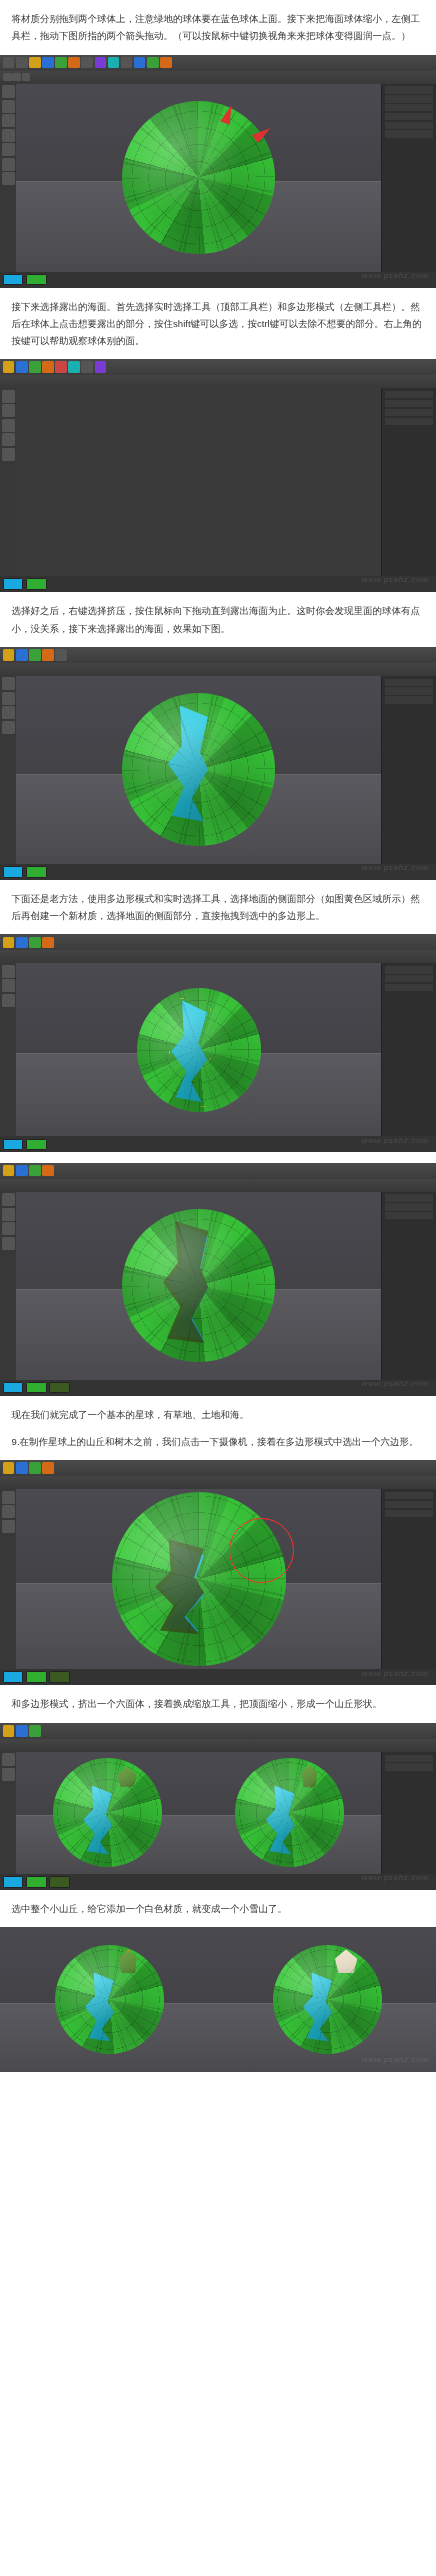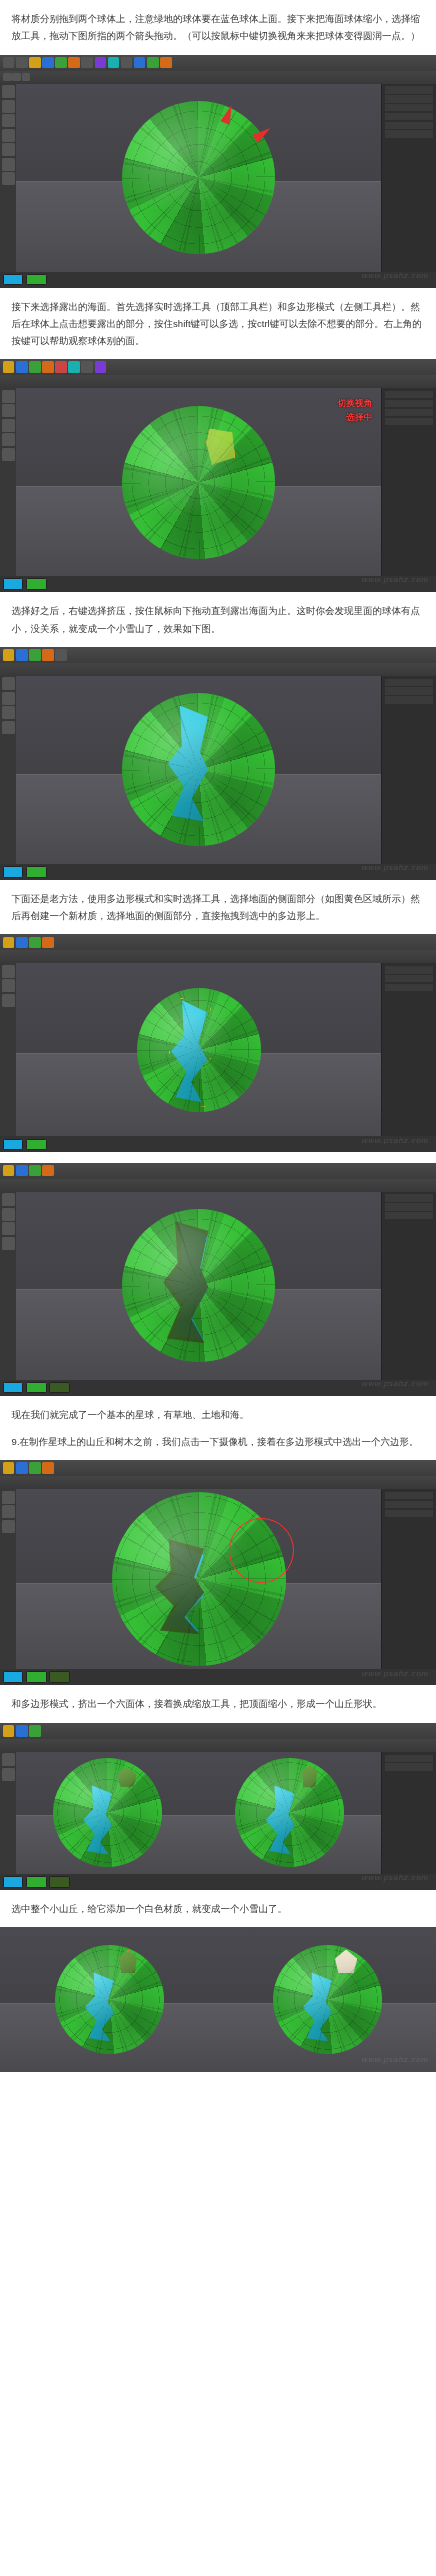--- a/index.html
+++ b/index.html
@@ -195,21 +195,21 @@
     .hill {
       position: absolute;
       width: 29px; height: 29px;
       background: linear-gradient(#f0e6d0, #d8cfb8);
       clip-path: polygon(50% 0, 95% 35%, 80% 90%, 20% 90%, 5% 35%);
     }
   </style>
 </head>
 <body>
 
-<p class="paragraph">将材质分别拖到两个球体上，注意绿地的球体要在蓝色球体上面。接下来把海面球体缩小，选择缩放工具，拖动下图所指的两个箭头拖动。（可以按鼠标中键切换视角来来把球体变得圆润一点。）</p>
+<p class="paragraph">将材质分别拖到两个球体上，注意绿地的球体要在蓝色球体上面。接下来把海面球体缩小，左侧工具栏，拖动下图所指的两个箭头拖动。（可以按鼠标中键切换视角来来把球体变得圆润一点。）</p>
 
 <div class="viewport-wrap" style="height:233px">
   <div class="topbar">
     <span class="tb-btn tb-d"></span>
     <span class="tb-btn tb-d"></span>
     <span class="tb-btn tb-y"></span>
     <span class="tb-btn tb-b"></span>
     <span class="tb-btn tb-g"></span>
     <span class="tb-btn tb-o"></span>
     <span class="tb-btn tb-d"></span>
@@ -277,37 +277,28 @@
     <span class="lt"></span>
     <span class="lt"></span>
     <span class="lt"></span>
   </div>
   <div class="right-panel">
     <div class="rp-row"></div>
       <div class="rp-row"></div>
       <div class="rp-row"></div>
       <div class="rp-row"></div>
   </div>
-  <div class="scene">
-    <div class="floor"></div>
-    <div class="ball facets facets-green">
-      <div class="wire"></div>
-      <div class="stripe sel-yellow" style="left:55%;top:15%;width:29px;height:36px;background:rgba(200,220,60,0.7);clip-path:polygon(10% 0,90% 10%,100% 80%,20% 100%,0 40%)"></div>
-    </div>
-    <span class="annot" style="top:7.3px; right:8.7px">切换视角</span>
-    <span class="annot" style="top:22px; right:8.7px">选择中</span>
-  </div>
-  <div class="bottombar">
-    <span class="swatch" style="background:#1aa8e0"></span>
-    <span class="swatch" style="background:#2fae2f"></span>
-  </div>
-  <span class="watermark">www.psahz.com</span>
-</div>
-
-<p class="paragraph">选择好之后，右键选择挤压，按住鼠标向下拖动直到露出海面为止。这时你会发现里面的球体有点小，没关系，就变成一个小雪山了，效果如下图。</p>
+  <div class="bottombar">
+    <span class="swatch" style="background:#1aa8e0"></span>
+    <span class="swatch" style="background:#2fae2f"></span>
+  </div>
+  <span class="watermark">www.psahz.com</span>
+</div>
+
+<p class="paragraph">选择好之后，右键选择挤压，按住鼠标向下拖动直到露出海面为止。这时你会发现里面的球体有点小，没关系，接下来选择露出的海面，效果如下图。</p>
 
 <div class="viewport-wrap" style="height:233px">
   <div class="topbar">
     <span class="tb-btn tb-y"></span>
     <span class="tb-btn tb-b"></span>
     <span class="tb-btn tb-g"></span>
     <span class="tb-btn tb-o"></span>
     <span class="tb-btn tb-d"></span>
   </div>
   <div class="topbar2"></div>

